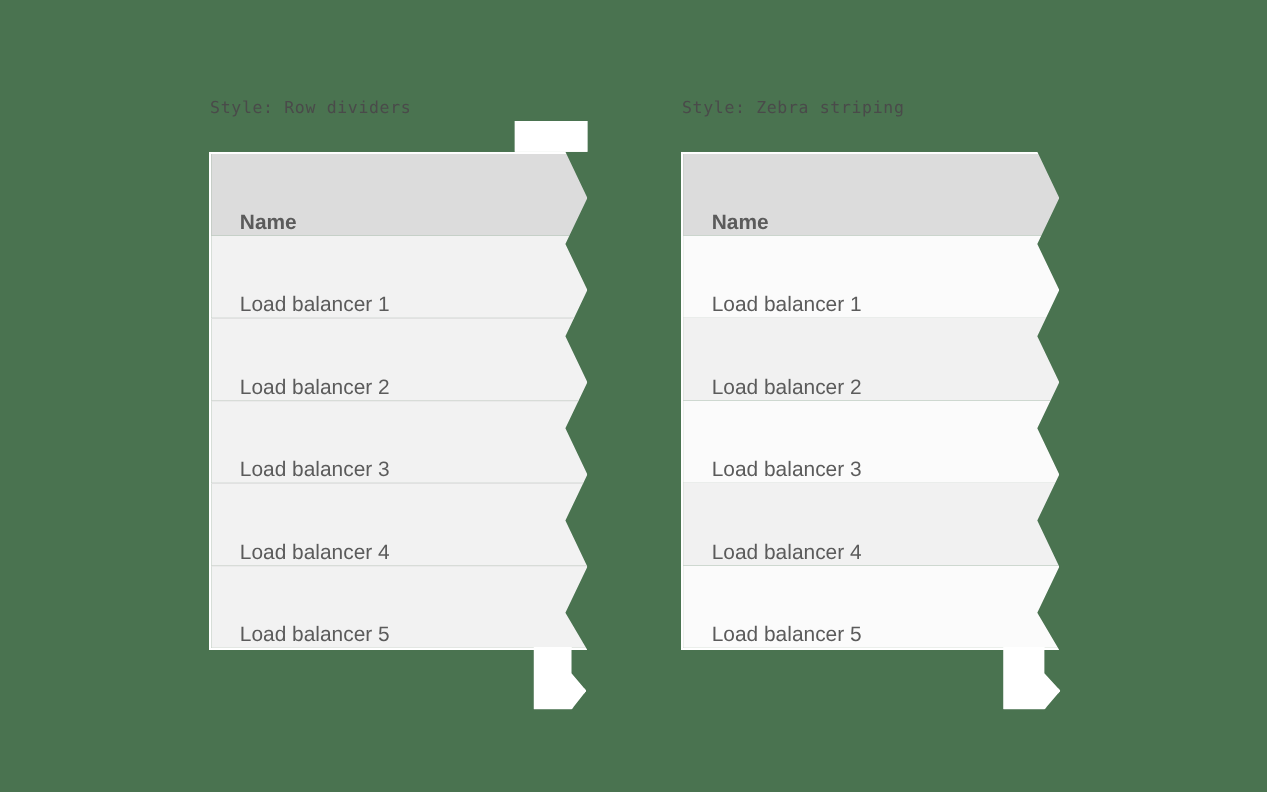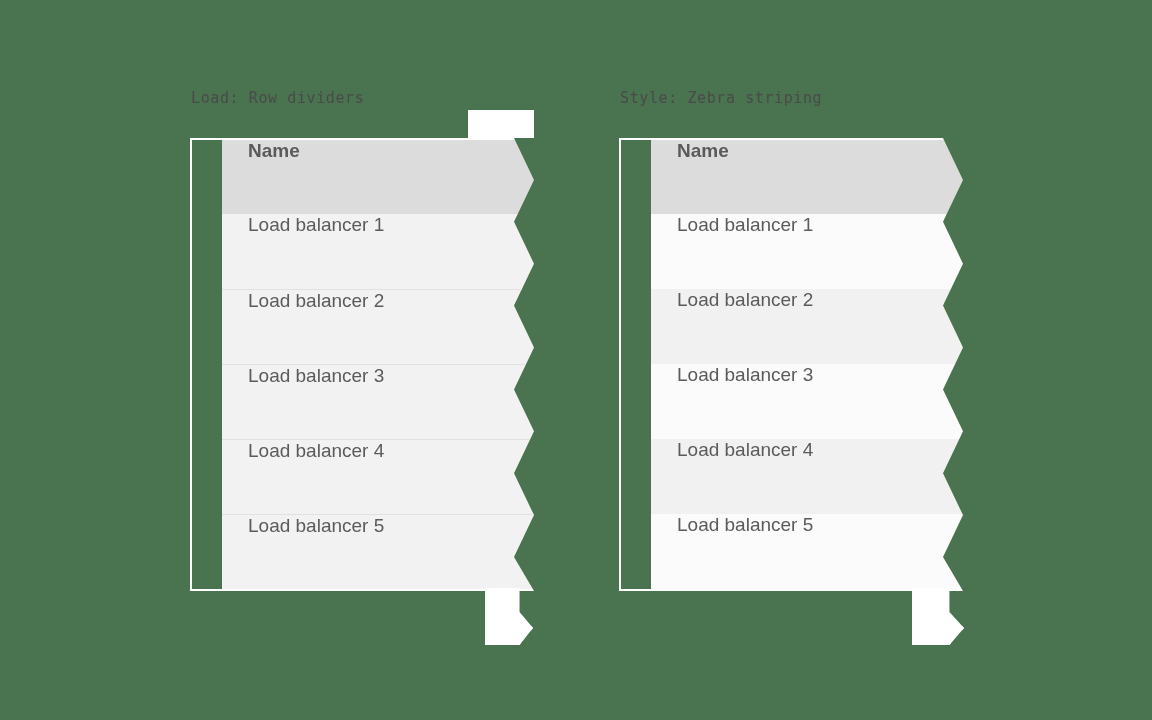--- a/index.html
+++ b/index.html
@@ -77,23 +77,22 @@
       100% 83.25%, calc(100% - 20px) 92.5%,
       100% 100%,
       0 100%);
   }
 
   .tbl-row {
     position: relative;
     height: 75px;
     box-sizing: border-box;
     display: flex;
-    align-items: flex-start;
+    align-items: flex-end;
     padding-left: 26px;
-    margin-left: 30px;
   }
 
   .tbl-row.header {
     height: 74px;
     background: #dcdcdc;
     font-weight: bold;
     font-size: 19px;
     color: #2b2b2b;
   }
 
@@ -140,21 +139,21 @@
     width: 52px;
   }
 </style>
 </head>
 <body style="background: rgb(74, 115, 80);">
 
 <div class="stage">
 
   <div class="panel panel-left">
 
-    <div class="panel-label">Load: Row dividers</div>
+    <div class="panel-label">Style: Row dividers</div>
 
     <div class="tab-top"></div>
 
     <div class="table-card divstyle zigzag-right">
 
       <div class="tbl-row header">
         <span class="cell">Name</span>
       </div>
 
       <div class="tbl-row body">

